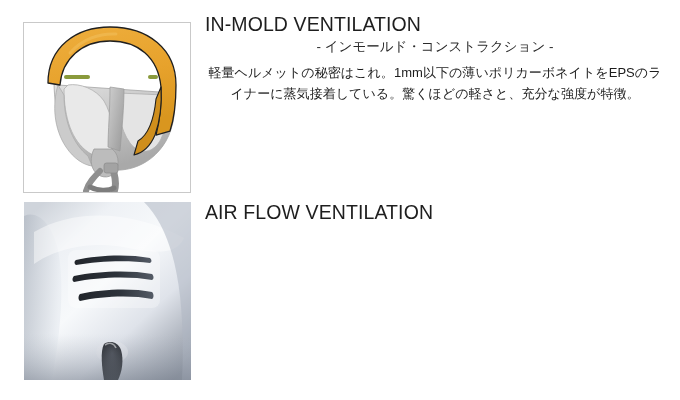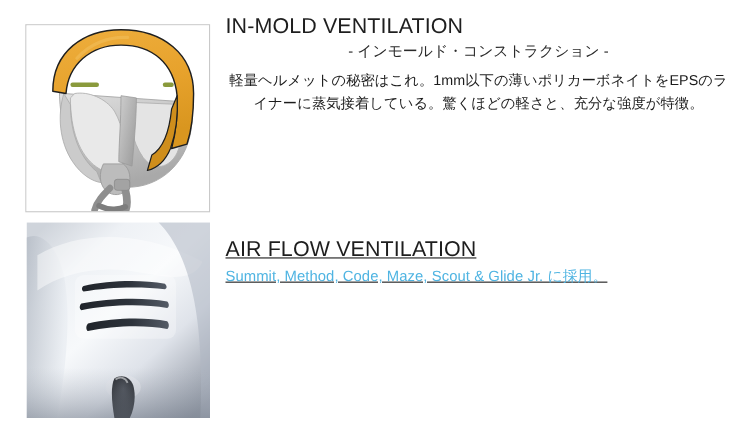--- a/index.html
+++ b/index.html
@@ -38,21 +38,21 @@
     width: 460px;
   }
 
   .sec1 { top: 0; }
   .sec2 { top: 190px; }
 
   .sec1 .section-media { left: 23px; top: 22px; width: 168px; height: 171px; }
   .sec2 .section-media { left: 24px; top: 12px; width: 167px; height: 178px; }
 
   .sec1 .section-body { top: 12px; }
-  .sec2 .section-body { top: 25px; text-decoration: underline; }
+  .sec2 .section-body { top: 10px; }
 
   
   .media-frame {
     width: 100%;
     height: 100%;
     box-sizing: border-box;
     border: 1px solid #c9c9c9;
     background: #ffffff;
     overflow: hidden;
     position: relative;
@@ -228,17 +228,16 @@
             <path d="M81 143 C85 140 90 141 92 146" stroke="#ffffff" stroke-width="1.6" fill="none" opacity="0.55"></path>
           </g>
 
           <rect x="0" y="132" width="167" height="46" fill="url(#bottomShade)" opacity="0.55"></rect>
         </svg>
       </div>
     </div>
 
     <div class="section-body">
       <h2 class="heading">AIR FLOW VENTILATION</h2>
-      <p class="models-line">Summit, Method, Code, Maze, Scout &amp; Glide Jr. に採用。</p>
     </div>
   </div>
 
 </div>
 
 </body></html>

